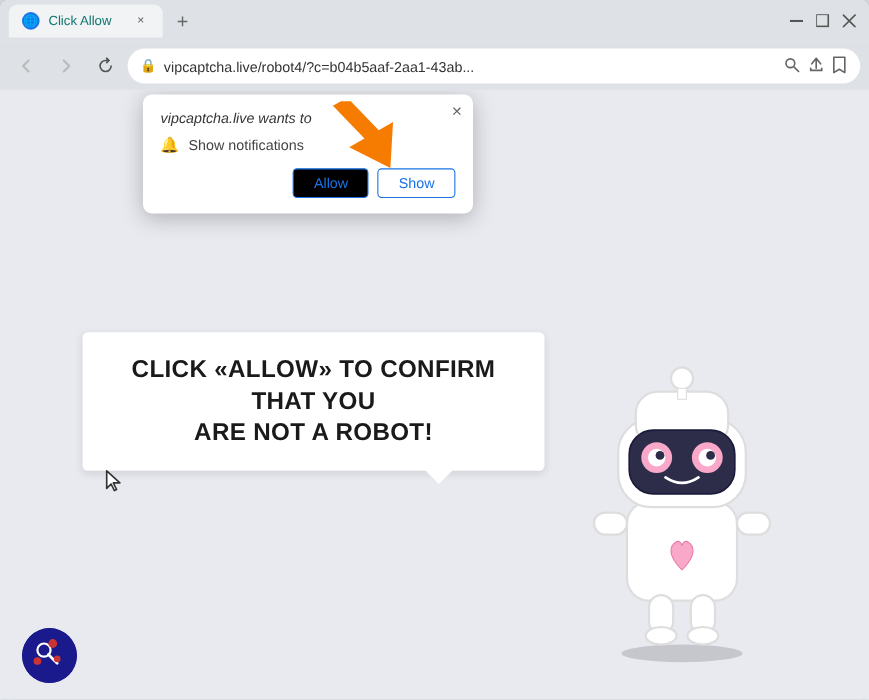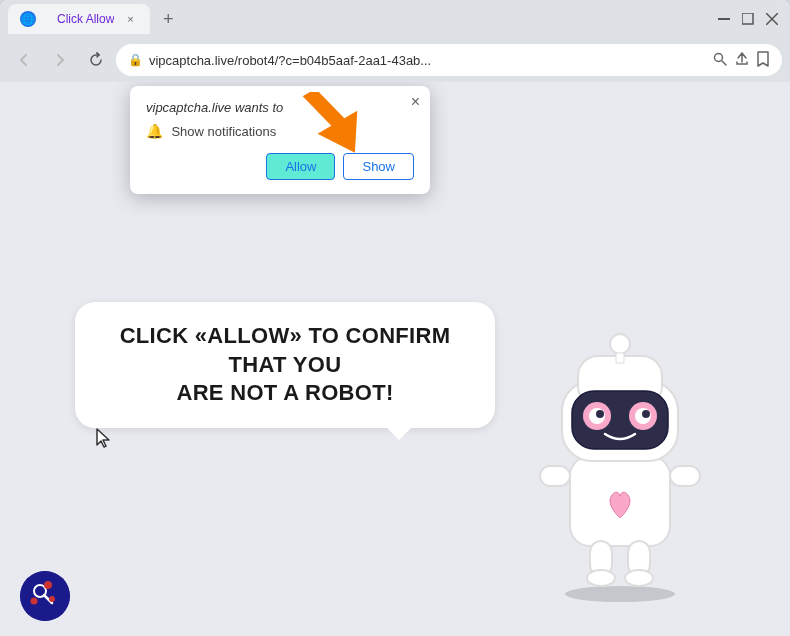--- a/index.html
+++ b/index.html
@@ -66,22 +66,21 @@
       color: white;
       flex-shrink: 0;
     }
 
     .tab-title {
       flex: 1;
       white-space: nowrap;
       overflow: hidden;
       text-overflow: ellipsis;
       font-size: 12px;
-      color: #6d28d9;
-      margin-left: 13px;
+      color: #0f766e;
     }
 
     .tab-close {
       width: 16px;
       height: 16px;
       border-radius: 50%;
       display: flex;
       align-items: center;
       justify-content: center;
       font-size: 11px;
@@ -266,21 +265,21 @@
       justify-content: flex-end;
       gap: 8px;
     }
 
     .btn-allow {
       padding: 5px 18px;
       border: 1px solid #1a73e8;
       border-radius: 4px;
       color: #1a73e8;
       font-size: 13px;
-      background: #5eead4;
+      background: #000000;
       cursor: pointer;
     }
 
     .btn-block {
       padding: 5px 18px;
       border: 1px solid #1a73e8;
       border-radius: 4px;
       color: #1a73e8;
       font-size: 13px;
       background: white;
@@ -299,21 +298,21 @@
       width: 80px;
       height: 90px;
     }
 
     
     .speech-bubble {
       position: absolute;
       top: 220px;
       left: 75px;
       background: white;
-      border-radius: 20px;
+      border-radius: 5px;
       padding: 20px 30px;
       width: 420px;
       text-align: center;
       box-shadow: 0 2px 8px rgba(0,0,0,0.1);
     }
 
     .speech-bubble::after {
       content: '';
       position: absolute;
       bottom: -28px;

